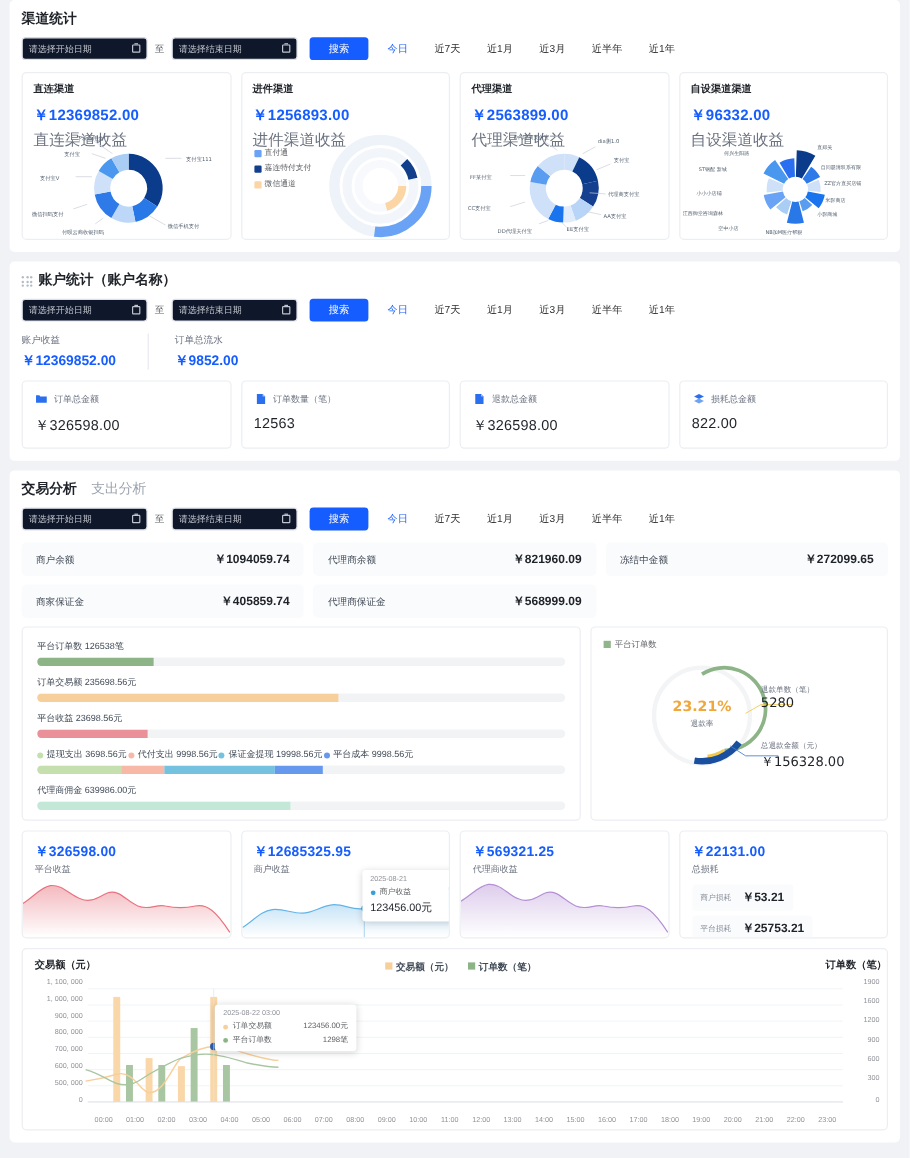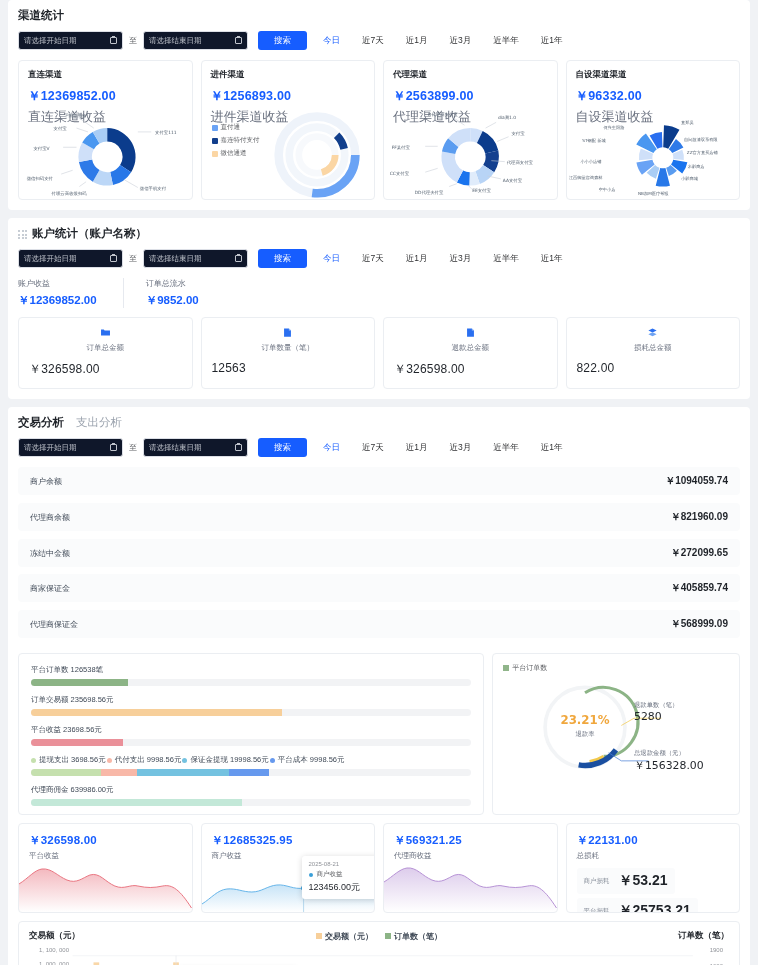--- a/index.html
+++ b/index.html
@@ -69,27 +69,27 @@
   .acct-row { display:flex; gap:0; margin-bottom:9px; }
   .acct-item { padding-right:26px; }
   .acct-item + .acct-item { border-left:1px solid #e6e9ef; padding-left:22px; }
   .acct-label { font-size:8px; color:#6b7280; }
   .acct-val { font-size:11.5px; font-weight:bold; color:#165dff; margin-top:4px; }
 
   .kpi-row { display:flex; gap:8px; }
   .kpi-card {
     flex:1; border:1px solid #ebeef2; border-radius:4px; padding:9px 10px 10px 10px;
   }
-  .kpi-head { display:flex; align-items:center; gap:5px;flex-direction:column; }
+  .kpi-head { display:flex; align-items:center; gap:5px; }
   .kpi-ico { width:11px; height:11px; color:#2a6ff0; flex:none; }
   .kpi-label { font-size:7.5px; color:#6b7280; }
   .kpi-val { font-size:12px; color:#1f2329; margin-top:8px; letter-spacing:.2px; }
 
   
-  .bal-grid { display:grid; grid-template-columns:1fr; gap:8px; margin-bottom:7px; }
+  .bal-grid { display:grid; grid-template-columns:1fr 1fr 1fr; gap:8px; margin-bottom:7px; }
   .bal-cell {
     background:#fafbfc; border-radius:4px; height:28px; display:flex; align-items:center;
     justify-content:space-between; padding:0 12px;
   }
   .bal-label { font-size:8px; color:#404a57; }
   .bal-val { font-size:10px; font-weight:bold; color:#1f2329; }
 
   
   .mid-row { display:flex; gap:8px; margin-top:2px; }
   .prog-card { flex:1.95; border:1px solid #ebeef2; border-radius:4px; padding:11px 12px 8px 12px; }
@@ -115,24 +115,24 @@
     position:absolute; background:#fff; border-radius:3px; padding:5px 7px;
     box-shadow:0 1px 6px rgba(0,0,0,.16); font-size:6.5px; color:#606266; z-index:5;
   }
   .tt-date { color:#909399; margin-bottom:3px; font-size:6px; }
   .tt-row { display:flex; align-items:center; gap:4px; }
   .tt-row i { width:4px; height:4px; border-radius:50%; display:inline-block; }
   .tt-val { font-size:9px; color:#1f2329; margin-top:2px; }
   .loss-grid { display:flex; flex-wrap:wrap; gap:4px; margin-top:7px; }
   .loss-cell { background:#fafbfc; border-radius:3px; padding:4px 7px; display:flex; align-items:center; gap:9px; }
   .loss-label { font-size:6.5px; color:#8a919c; }
-  .loss-val { font-size:14px; font-weight:bold; color:#1f2329; }
+  .loss-val { font-size:10px; font-weight:bold; color:#1f2329; }
 
   
-  .big-chart { border:1px solid #ebeef2; border-radius:4px; margin-top:8px; padding:8px 10px 4px 10px; position:relative; height:152px; }
+  .big-chart { border:1px solid #ebeef2; border-radius:4px; margin-top:8px; padding:8px 0 4px 10px; position:relative; height:152px; }
   .bc-head { display:flex; align-items:center; justify-content:space-between; font-size:8px; }
   .bc-axis-title { font-weight:bold; color:#1f2329; font-size:8.5px; }
   .bc-legend { display:flex; gap:12px; }
   .bc-legend span { display:flex; align-items:center; gap:3px; font-weight:bold; color:#404a57; font-size:8px;}
   .bc-legend i { width:6px; height:6px; display:inline-block; }
   .bc-body { position:relative; height:120px; margin-top:4px; }
   .yl { position:absolute; font-size:6px; color:#909399; text-align:right; }
   .yr { position:absolute; font-size:6px; color:#909399; }
   .xl { position:absolute; font-size:6px; color:#909399; bottom:-2px; }
 </style>

